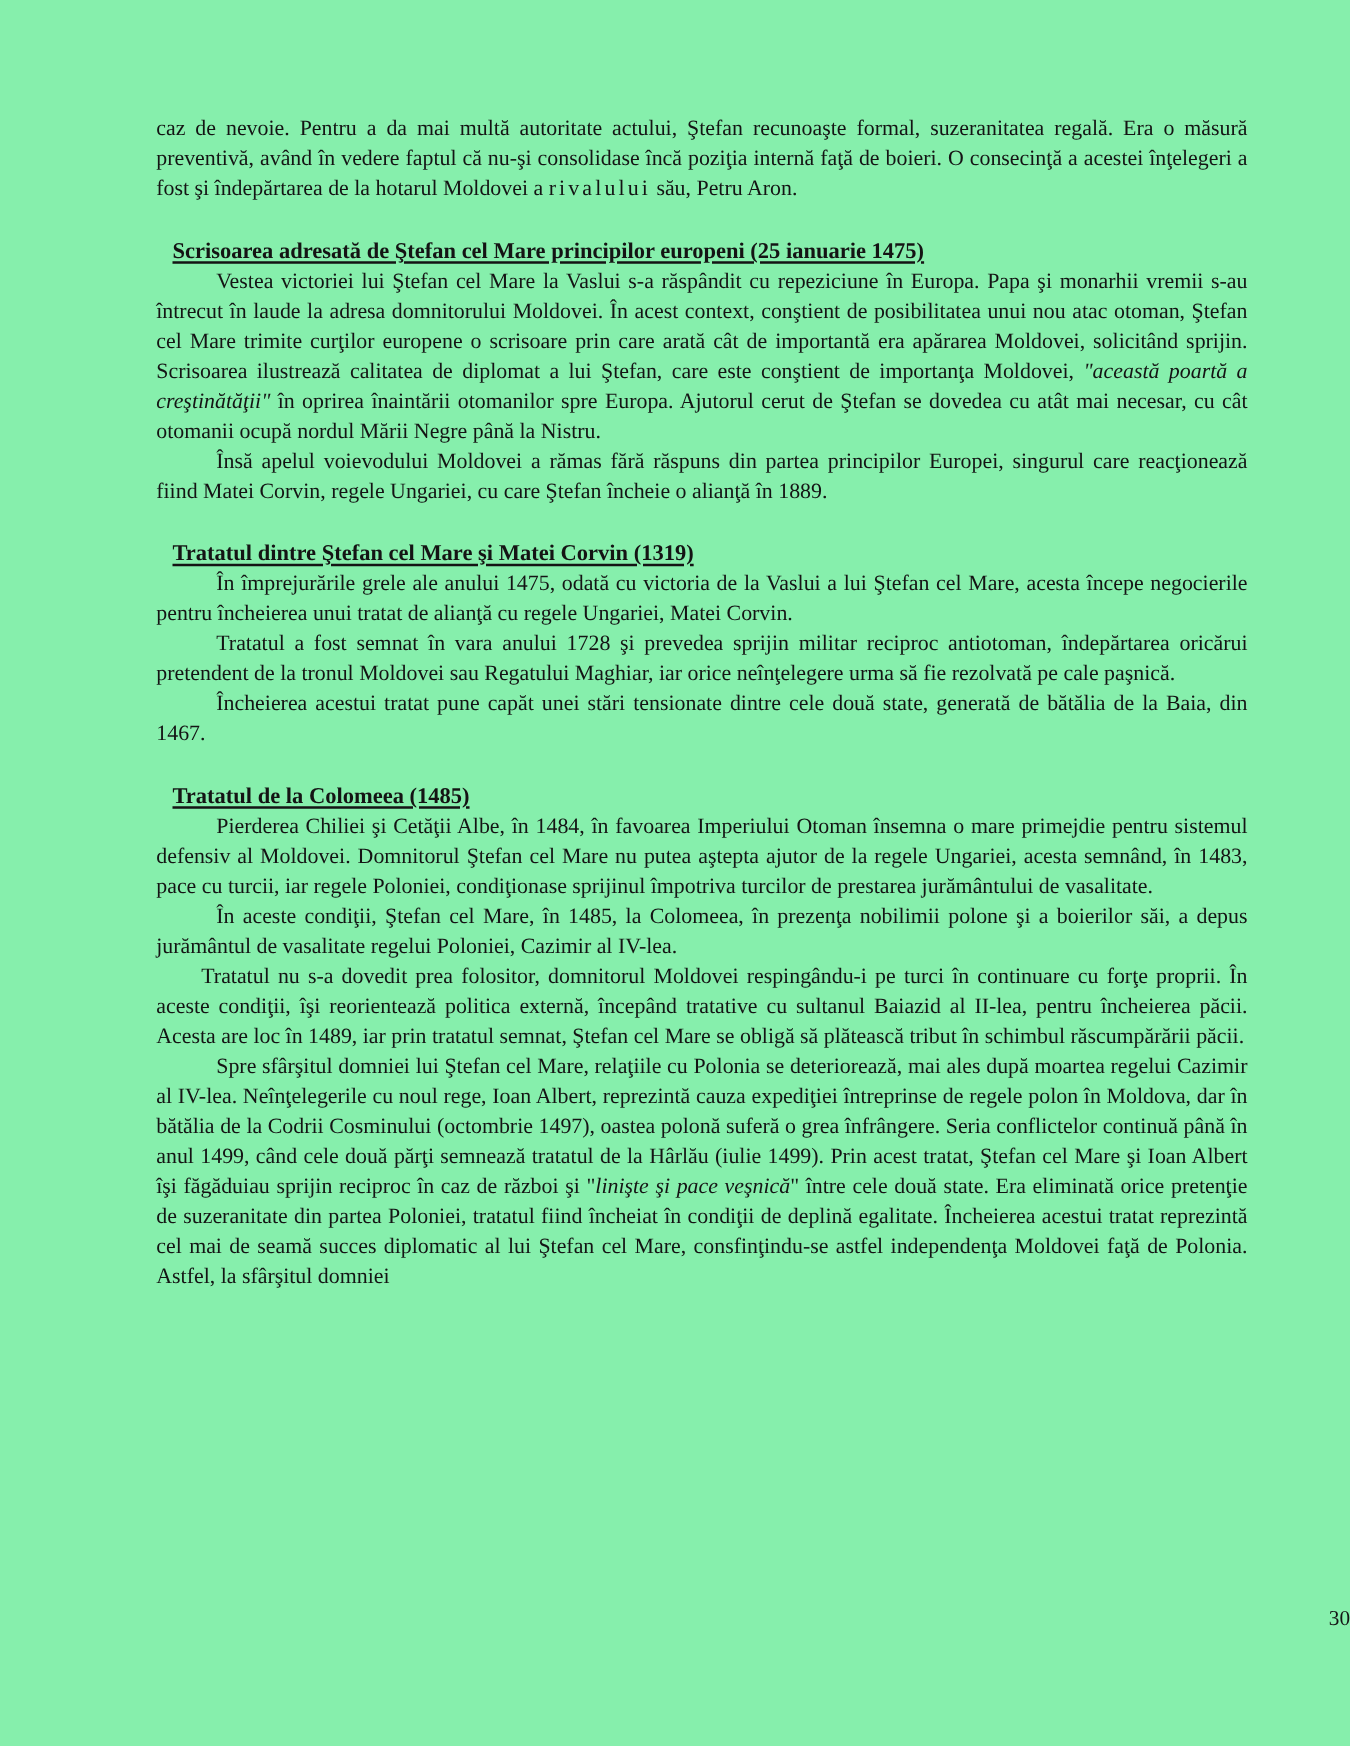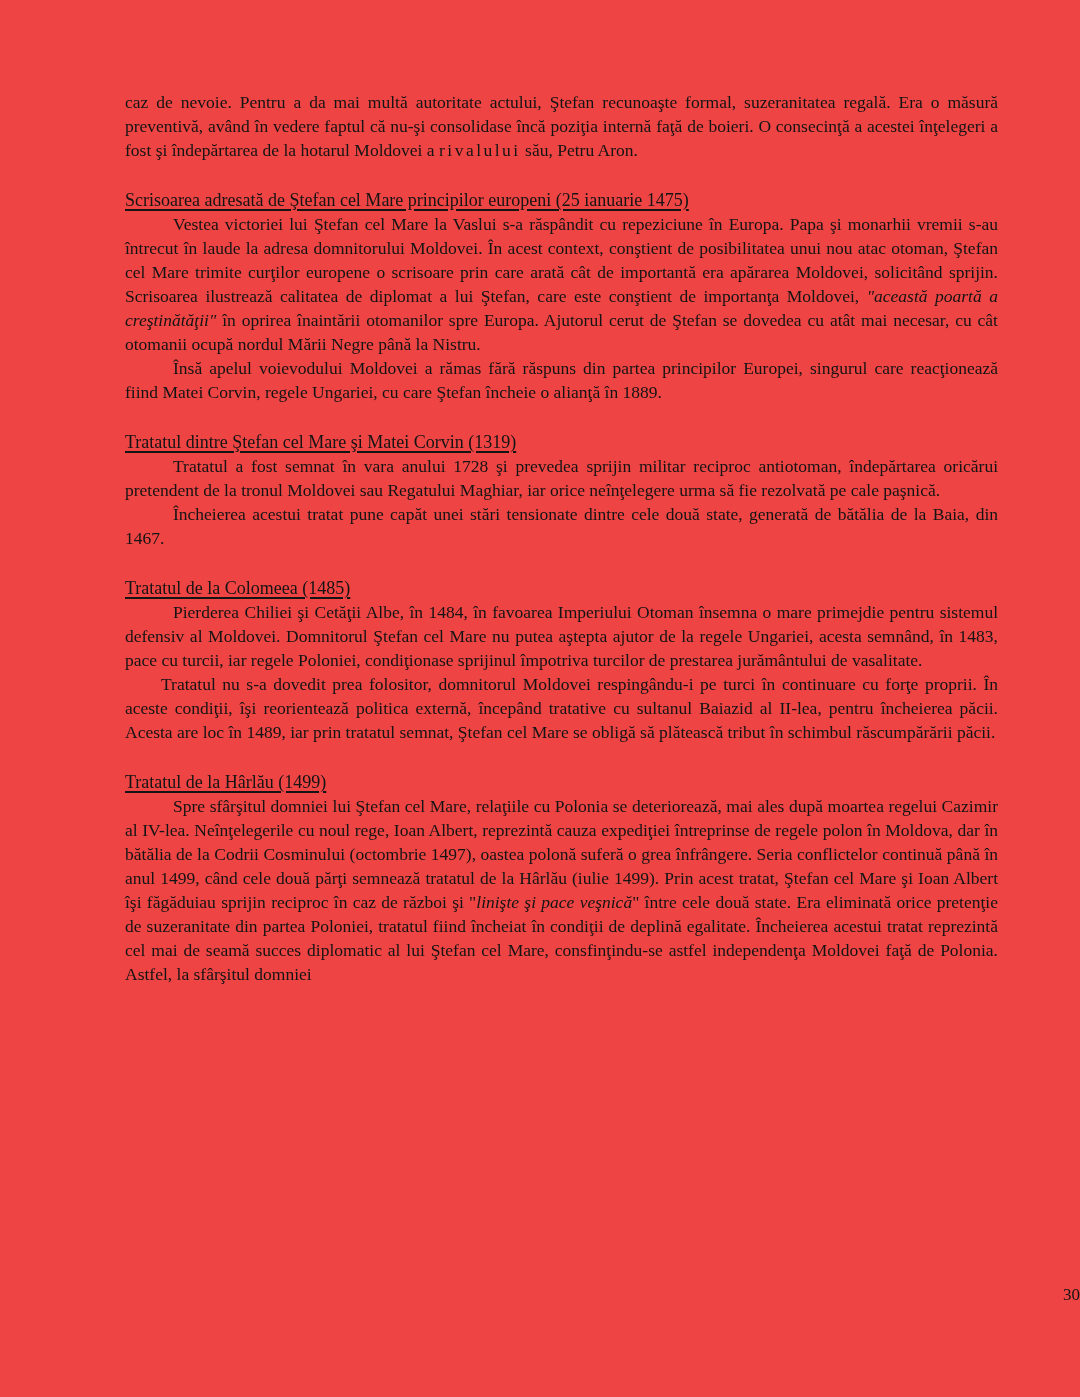--- a/index.html
+++ b/index.html
@@ -5,45 +5,45 @@
   html, body {
     margin: 0;
     padding: 0;
     background: #e8e8e8;
   }
   .page {
     position: relative;
     width: 1080px;
     height: 1397px;
     margin: 0 auto;
-    background: #ef4444;
+    background: #86efac;
     font-family: "Liberation Serif", "DejaVu Serif", serif;
     color: #141414;
     overflow: hidden;
   }
   .content {
     position: absolute;
     left: 125px;
     top: 90px;
     width: 873px;
   }
   .content p {
     margin: 0;
     font-size: 17.5px;
     line-height: 24px;
     text-align: justify;
   }
   .content p.indent-none   { text-indent: 0; }
   .content p.indent-normal { text-indent: 48px; }
   .content p.indent-small  { text-indent: 36px; }
   .content h2 {
-    margin: 26px 0 0 0;
+    margin: 26px 0 0 13px;
     font-size: 18px;
     line-height: 24px;
-    font-weight: normal;
+    font-weight: bold;
     text-decoration: underline;
     text-decoration-thickness: 1.6px;
     text-underline-offset: 3px;
   }
   .content section:first-child h2 { margin-top: 0; }
   .run-normal { font-style: normal; }
   .run-italic { font-style: italic; }
   .run-spaced { letter-spacing: 2.5px; }
   .page-number {
     position: absolute;
@@ -63,27 +63,28 @@
       <section>
         <p class="indent-none"><span class="run-normal">caz de nevoie. Pentru a da mai multă autoritate actului, Ştefan recunoaşte formal, suzeranitatea regală. Era o măsură preventivă, având în vedere faptul că nu-şi consolidase încă poziţia internă faţă de boieri. O consecinţă a acestei înţelegeri a fost şi îndepărtarea de la hotarul Moldovei a </span><span class="run-spaced">rivalului</span><span class="run-normal"> său, Petru Aron.</span></p>
       </section>
       <section>
         <h2>Scrisoarea adresată de Ştefan cel Mare principilor europeni (25 ianuarie 1475)</h2>
         <p class="indent-normal"><span class="run-normal">Vestea victoriei lui Ştefan cel Mare la Vaslui s-a răspândit cu repeziciune în Europa. Papa şi monarhii vremii s-au întrecut în laude la adresa domnitorului Moldovei. În acest context, conştient de posibilitatea unui nou atac otoman, Ştefan cel Mare trimite curţilor europene o scrisoare prin care arată cât de importantă era apărarea Moldovei, solicitând sprijin. Scrisoarea ilustrează calitatea de diplomat a lui Ştefan, care este conştient de importanţa Moldovei, </span><span class="run-italic">"această poartă a creştinătăţii"</span><span class="run-normal"> în oprirea înaintării otomanilor spre Europa. Ajutorul cerut de Ştefan se dovedea cu atât mai necesar, cu cât otomanii ocupă nordul Mării Negre până la Nistru.</span></p>
         <p class="indent-normal"><span class="run-normal">Însă apelul voievodului Moldovei a rămas fără răspuns din partea principilor Europei, singurul care reacţionează fiind Matei Corvin, regele Ungariei, cu care Ştefan încheie o alianţă în 1889.</span></p>
       </section>
       <section>
         <h2>Tratatul dintre Ştefan cel Mare şi Matei Corvin (1319)</h2>
+        <p class="indent-normal"><span class="run-normal">În împrejurările grele ale anului 1475, odată cu victoria de la Vaslui a lui Ştefan cel Mare, acesta începe negocierile pentru încheierea unui tratat de alianţă cu regele Ungariei, Matei Corvin.</span></p>
         <p class="indent-normal"><span class="run-normal">Tratatul a fost semnat în vara anului 1728 şi prevedea sprijin militar reciproc antiotoman, îndepărtarea oricărui pretendent de la tronul Moldovei sau Regatului Maghiar, iar orice neînţelegere urma să fie rezolvată pe cale paşnică.</span></p>
         <p class="indent-normal"><span class="run-normal">Încheierea acestui tratat pune capăt unei stări tensionate dintre cele două state, generată de bătălia de la Baia, din 1467.</span></p>
       </section>
       <section>
         <h2>Tratatul de la Colomeea (1485)</h2>
         <p class="indent-normal"><span class="run-normal">Pierderea Chiliei şi Cetăţii Albe, în 1484, în favoarea Imperiului Otoman însemna o mare primejdie pentru sistemul defensiv al Moldovei. Domnitorul Ştefan cel Mare nu putea aştepta ajutor de la regele Ungariei, acesta semnând, în 1483, pace cu turcii, iar regele Poloniei, condiţionase sprijinul împotriva turcilor de prestarea jurământului de vasalitate.</span></p>
+        <p class="indent-normal"><span class="run-normal">În aceste condiţii, Ştefan cel Mare, în 1485, la Colomeea, în prezenţa nobilimii polone şi a boierilor săi, a depus jurământul de vasalitate regelui Poloniei, Cazimir al IV-lea.</span></p>
         <p class="indent-small"><span class="run-normal">Tratatul nu s-a dovedit prea folositor, domnitorul Moldovei respingându-i pe turci în continuare cu forţe proprii. În aceste condiţii, îşi reorientează politica externă, începând tratative cu sultanul Baiazid al II-lea, pentru încheierea păcii. Acesta are loc în 1489, iar prin tratatul semnat, Ştefan cel Mare se obligă să plătească tribut în schimbul răscumpărării păcii.</span></p>
       </section>
       <section>
-        <h2>Tratatul de la Hârlău (1499)</h2>
         <p class="indent-normal"><span class="run-normal">Spre sfârşitul domniei lui Ştefan cel Mare, relaţiile cu Polonia se deteriorează, mai ales după moartea regelui Cazimir al IV-lea. Neînţelegerile cu noul rege, Ioan Albert, reprezintă cauza expediţiei întreprinse de regele polon în Moldova, dar în bătălia de la Codrii Cosminului (octombrie 1497), oastea polonă suferă o grea înfrângere. Seria conflictelor continuă până în anul 1499, când cele două părţi semnează tratatul de la Hârlău (iulie 1499). Prin acest tratat, Ştefan cel Mare şi Ioan Albert îşi făgăduiau sprijin reciproc în caz de război şi "</span><span class="run-italic">linişte şi pace veşnică</span><span class="run-normal">" între cele două state. Era eliminată orice pretenţie de suzeranitate din partea Poloniei, tratatul fiind încheiat în condiţii de deplină egalitate. Încheierea acestui tratat reprezintă cel mai de seamă succes diplomatic al lui Ştefan cel Mare, consfinţindu-se astfel independenţa Moldovei faţă de Polonia. Astfel, la sfârşitul domniei</span></p>
       </section>
     </div>
   <div class="page-number">30</div>
 </div>
 
 </body></html>

